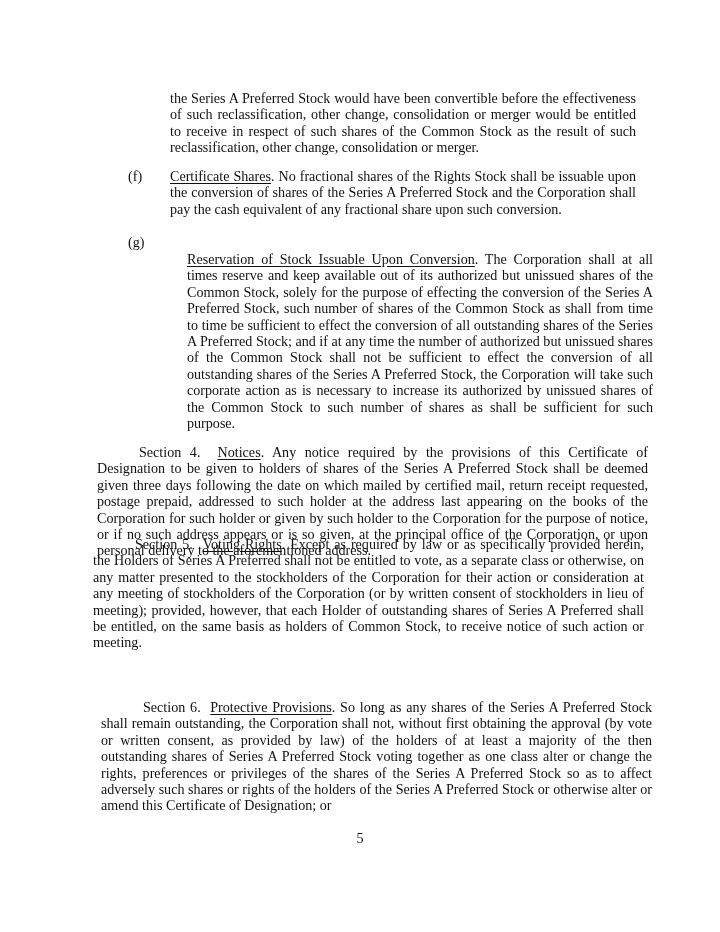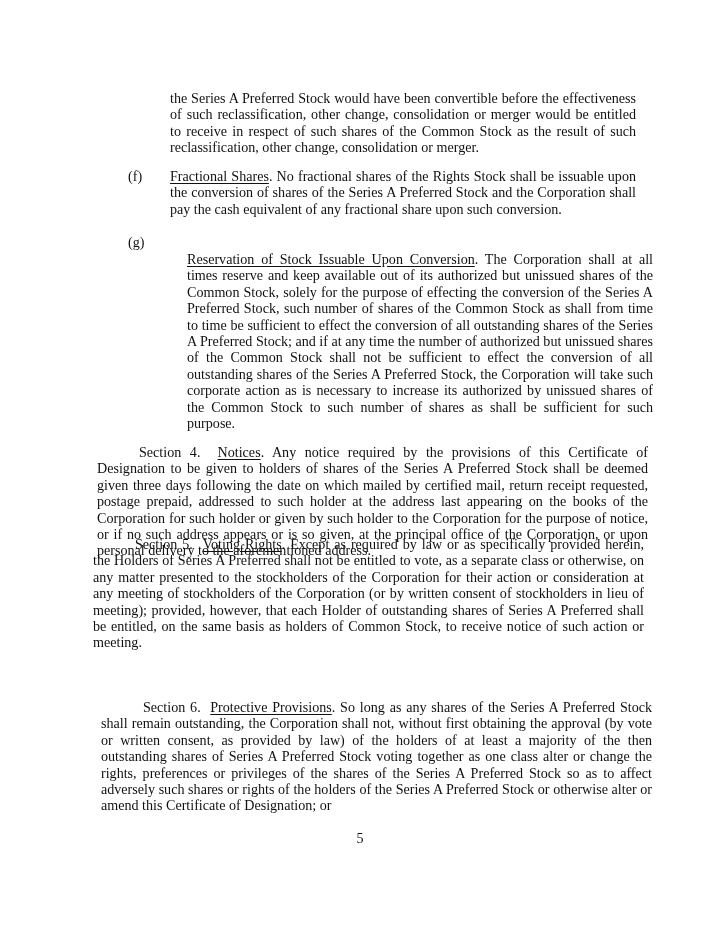--- a/index.html
+++ b/index.html
@@ -19,21 +19,21 @@
 <body>
 
 <div class="page">
 
   <p class="blk sub last-left" style="top:90px;margin:0;">
     <span>the Series A Preferred Stock would have been convertible before the effectiveness of such reclassification, other change, consolidation or merger would be entitled to receive in respect of such shares of the Common Stock as the result of such reclassification, other change, consolidation or merger.</span>
   </p>
 
   <span class="label" style="top:168px;">(f)</span>
   <p class="blk sub last-left" style="top:168px;margin:0;">
-    <u>Fractional Shares</u><span>.   No fractional shares of the Rights Stock shall be issuable upon the conversion of shares of the Series A Preferred Stock and the Corporation shall pay the cash equivalent of any fractional share upon such conversion.</span>
+    <u>Certificate Shares</u><span>.   No fractional shares of the Rights Stock shall be issuable upon the conversion of shares of the Series A Preferred Stock and the Corporation shall pay the cash equivalent of any fractional share upon such conversion.</span>
   </p>
 
   <span class="label" style="top:234px;">(g)</span>
   <p class="blk sub last-left" style="top:234px;margin:17px;">
     <u>Reservation of Stock Issuable Upon Conversion</u><span>. The Corporation shall at all times reserve and keep available out of its authorized but unissued shares of the Common Stock, solely for the purpose of effecting the conversion of the Series A Preferred Stock, such number of shares of the Common Stock as shall from time to time be sufficient to effect the conversion of all outstanding shares of the Series A Preferred Stock; and if at any time the number of authorized but unissued shares of the Common Stock shall not be sufficient to effect the conversion of all outstanding shares of the Series A Preferred Stock, the Corporation will take such corporate action as is necessary to increase its authorized by unissued shares of the Common Stock to such number of shares as shall be sufficient for such purpose.</span>
   </p>
 
   <p class="blk body last-left" style="top:432px;margin:12px;">
     <span class="indent"></span><span>Section 4.</span>&nbsp;&nbsp;<u>Notices</u><span>.  Any notice required by the provisions of this Certificate of Designation to be given to holders of shares of the Series A Preferred Stock shall be deemed given three days following the date on which mailed by certified mail, return receipt requested, postage prepaid, addressed to such holder at the address last appearing on the books of the Corporation for such holder or given by such holder to the Corporation for the purpose of notice, or if no such address appears or is so given, at the principal office of the Corporation, or upon personal delivery to the aforementioned address.</span>
   </p>

